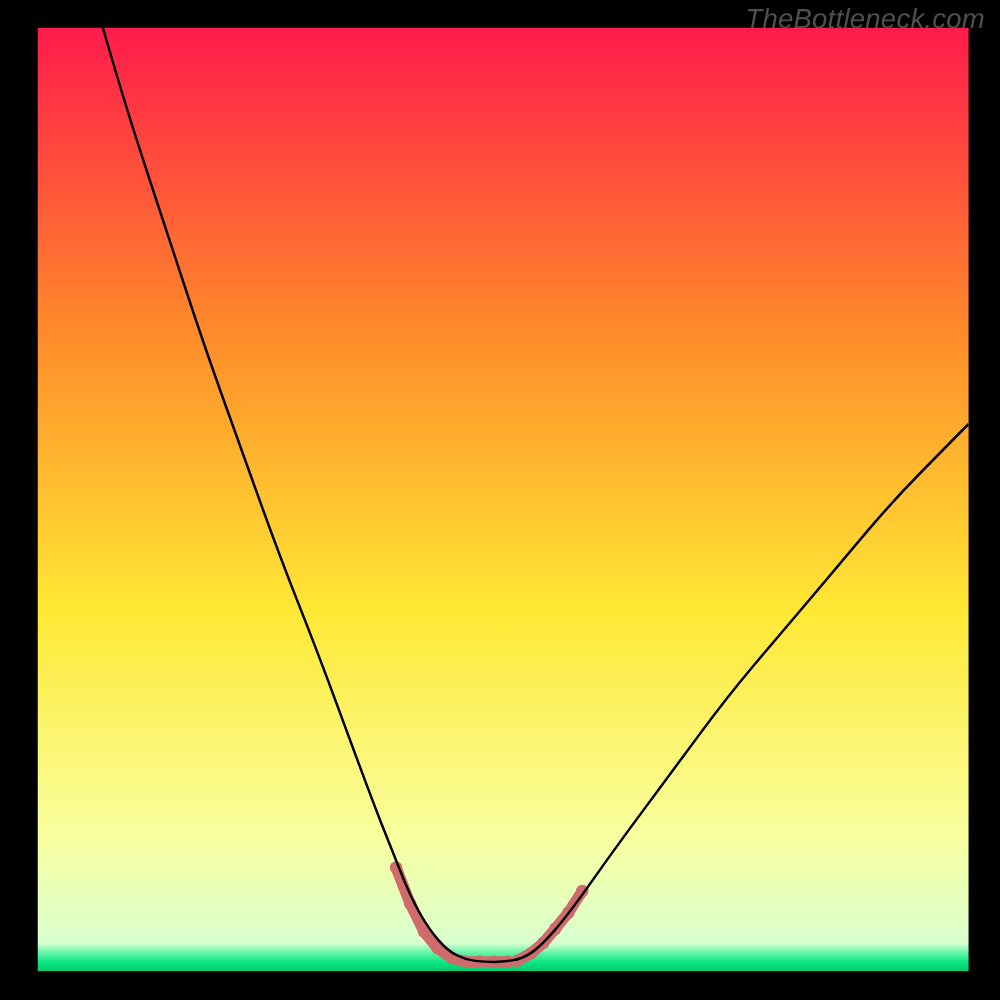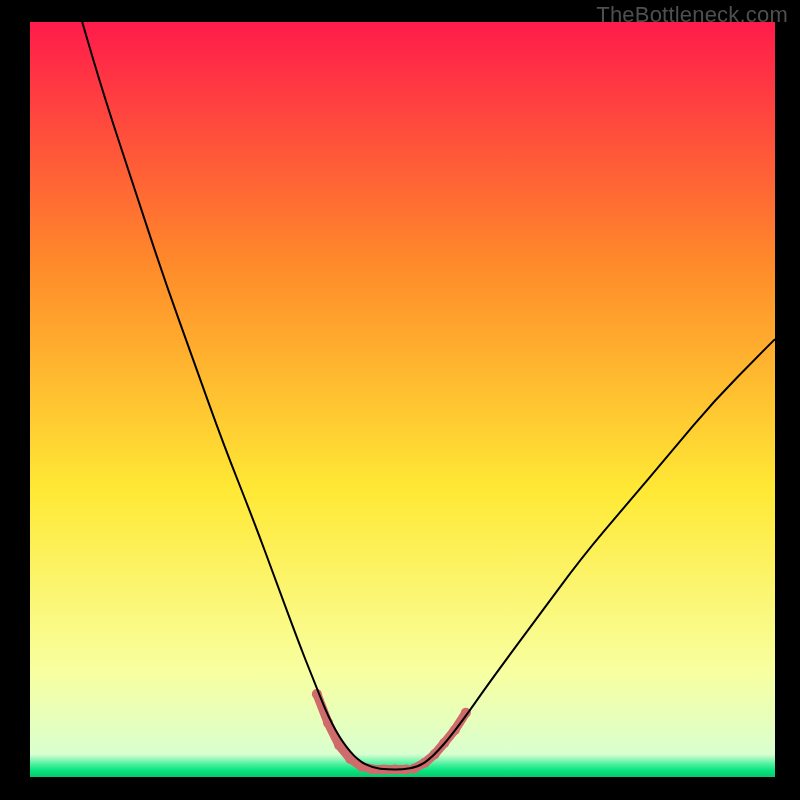--- a/index.html
+++ b/index.html
@@ -28,20 +28,21 @@
   }
   .watermark {
     position: absolute;
     top: 2px;
     right: 12px;
     color: #4f4f4f;
     font-size: 22px;
     font-weight: 400;
     letter-spacing: 0.2px;
     z-index: 10;
+    font-style: italic;
   }
   svg { display: block; }
 </style>
 </head>
 <body>
 
 <div class="frame">
   <div class="watermark">TheBottleneck.com</div>
   <div class="plot">
     <svg id="chart-svg" width="745" height="755" viewBox="0 0 745 755">

